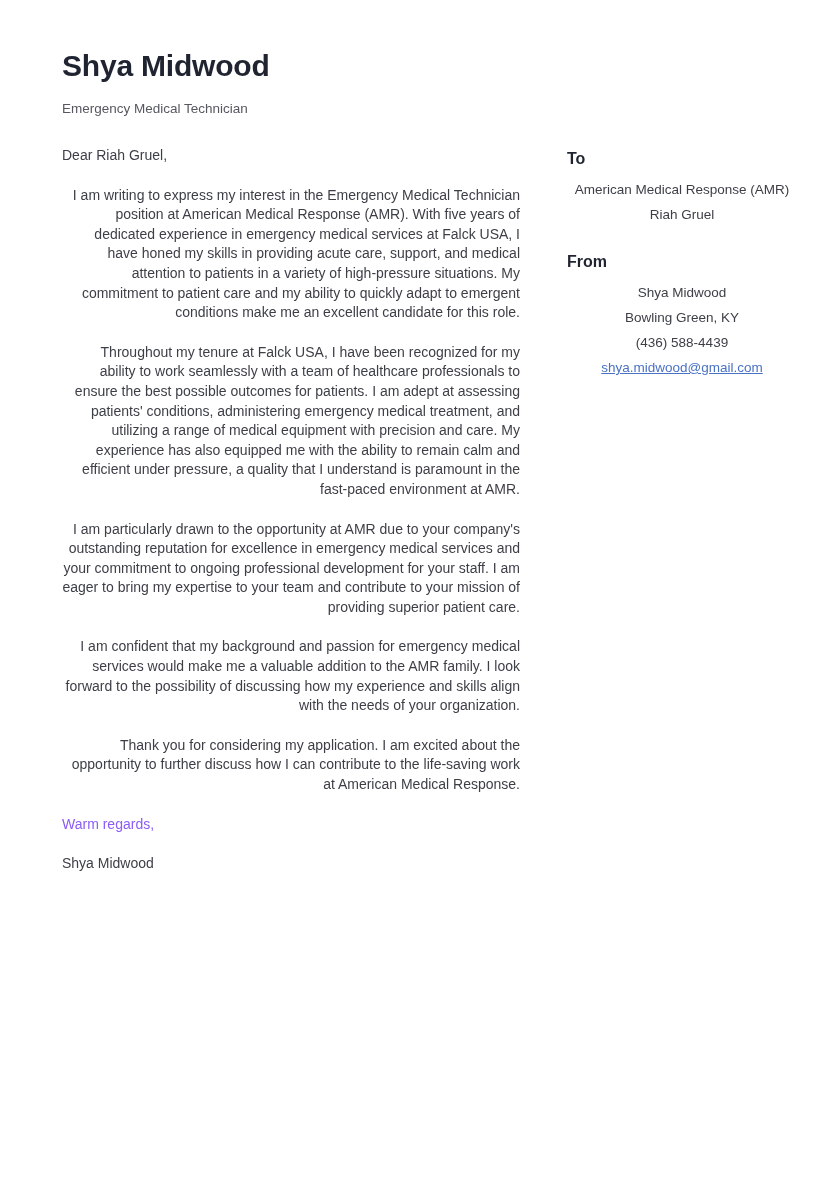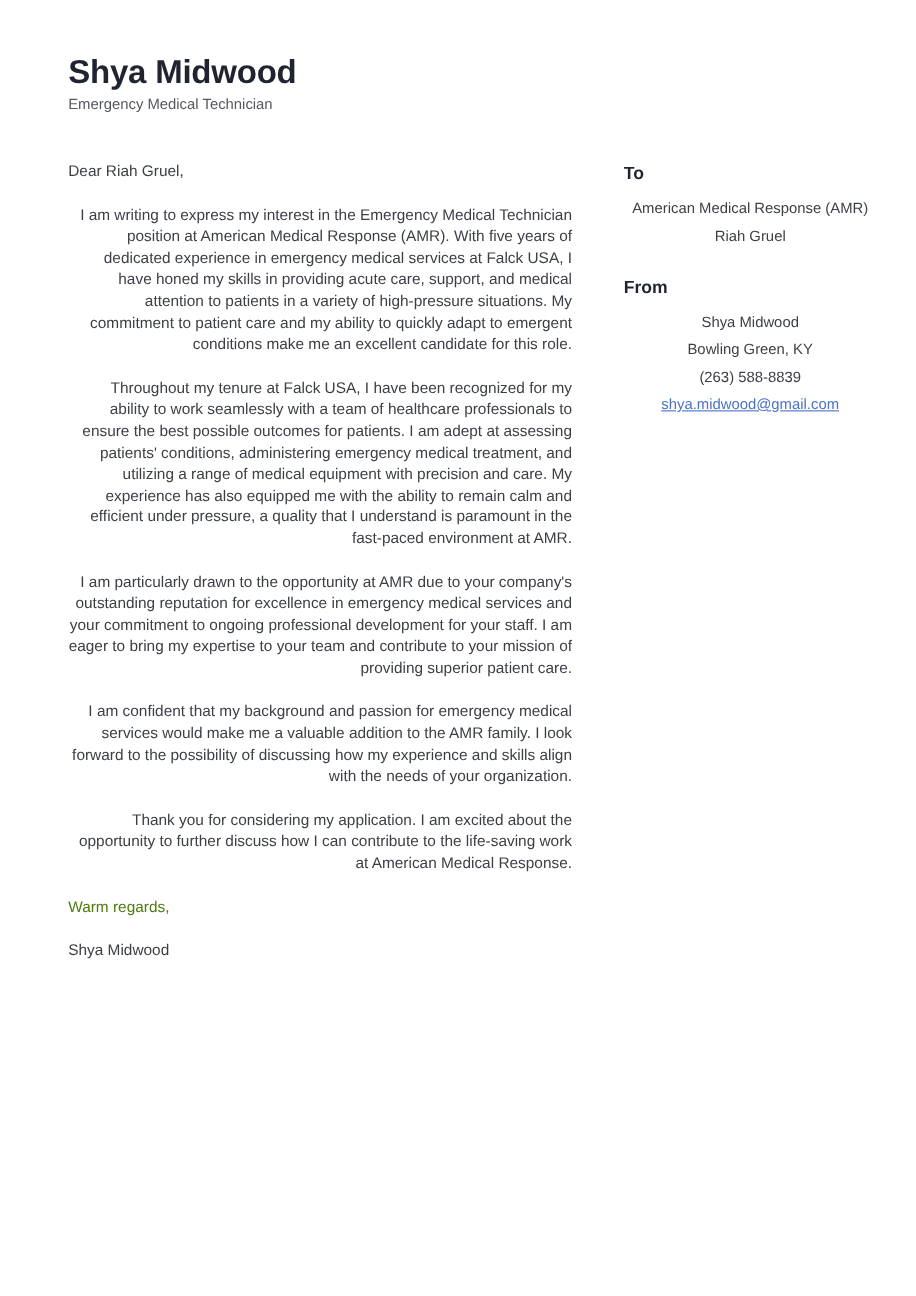--- a/index.html
+++ b/index.html
@@ -36,21 +36,21 @@
     color: #1f2430;
     letter-spacing: -0.2px;
     line-height: 36px;
     margin: 0;
   }
   .candidate-title {
     font-size: 13.5px;
     font-weight: normal;
     color: #55585f;
     line-height: 18px;
-    margin: 2px 0 0 0;
+    margin: 16px 0 0 0;
   }
 
   
   .content {
     position: absolute;
     left: 0;
     top: 146px;
     width: 833px;
   }
 
@@ -77,21 +77,21 @@
   }
   .letter-para {
     font-size: 14px;
     color: #3c3f46;
     line-height: 19.6px;
     margin: 0 0 20px 0;
     text-align: right;
   }
   .closing-phrase {
     font-size: 14px;
-    color: #4d7c0f;
+    color: #8b5cf6;
     line-height: 19.6px;
     margin: 19px 0 17px 0;
   }
   .signature-name {
     font-size: 14px;
     color: #3c3f46;
     line-height: 19.6px;
     margin: 20px 0 0 0;
   }
 
@@ -164,21 +164,21 @@
       <div class="meta-block">
         <div class="meta-heading">To</div>
         <div class="meta-line">American Medical Response (AMR)</div>
         <div class="meta-line">Riah Gruel</div>
       </div>
 
       <div class="meta-block">
         <div class="meta-heading">From</div>
         <div class="meta-line">Shya Midwood</div>
         <div class="meta-line">Bowling Green, KY</div>
-        <div class="meta-line">(263) 588-8839</div>
+        <div class="meta-line">(436) 588-4439</div>
         <div class="meta-line">
           <span class="meta-link">shya.midwood@gmail.com</span>
         </div>
       </div>
 
     </div>
 
   </div>
 
 </div>

